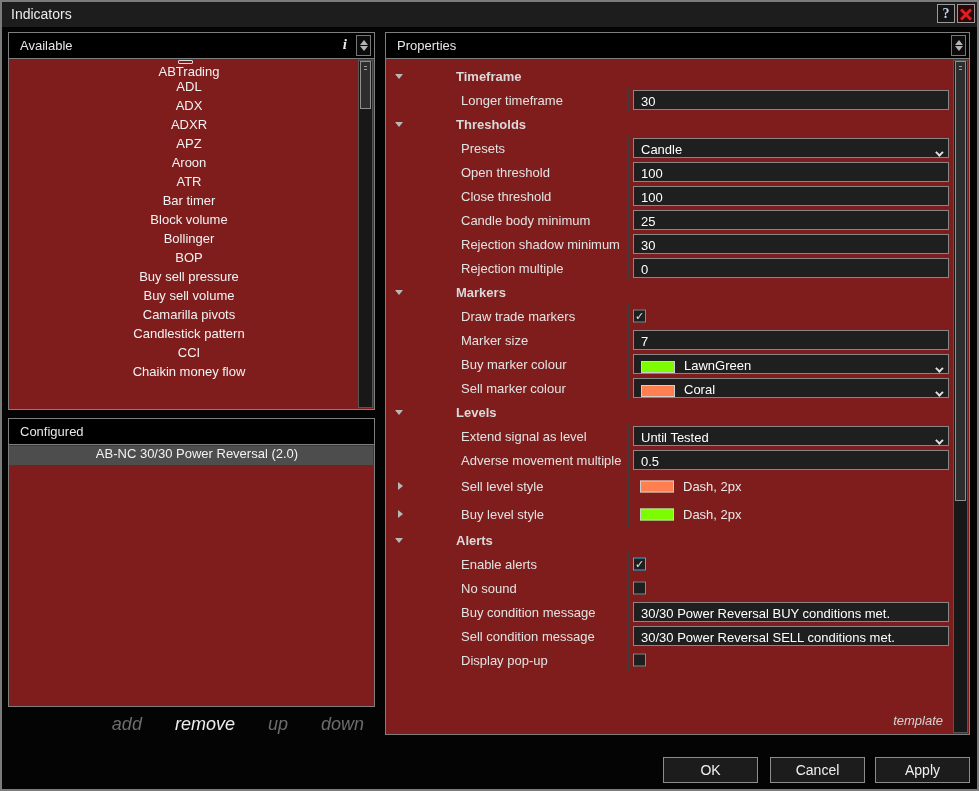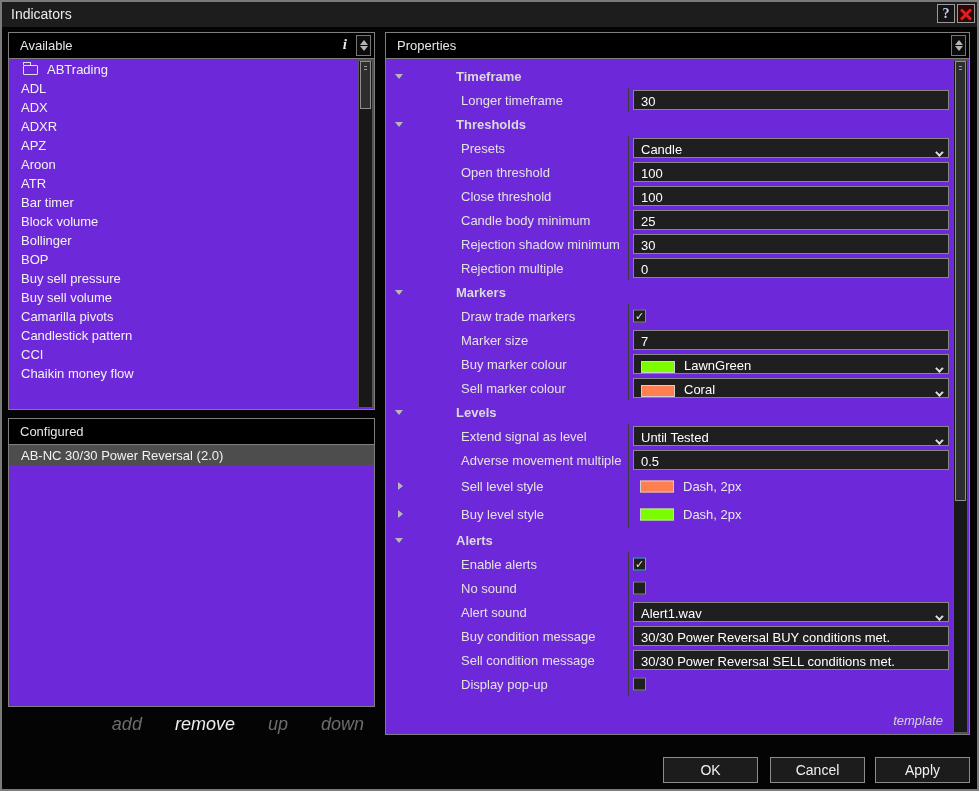--- a/index.html
+++ b/index.html
@@ -16,35 +16,35 @@
   .winbtn{position:absolute;top:2px;width:18px;height:19px;border:1px solid #9a9a9a;
     display:flex;align-items:center;justify-content:center;}
   .btn-help{left:935px;background:#141414;color:#c3d2f4;font-weight:bold;
     font-family:"Liberation Serif",serif;font-size:14px;}
   .btn-close{left:955px;background:#2e0808;}
   .xglyph{position:relative;width:12px;height:12px;}
   .xglyph::before,.xglyph::after{content:"";position:absolute;left:-1px;top:5px;width:14px;height:3px;background:#e11d1d;}
   .xglyph::before{transform:rotate(45deg);}
   .xglyph::after{transform:rotate(-45deg);}
   
-  .panel{position:absolute;background:#6d28d9;border:1px solid #7e7e7e;}
+  .panel{position:absolute;background:#7f1d1d;border:1px solid #7e7e7e;}
   #available-panel{left:6px;top:30px;width:367px;height:378px;}
   #configured-panel{left:6px;top:416px;width:367px;height:289px;}
   #properties-panel{left:383px;top:30px;width:585px;height:703px;}
   .panel-header{position:absolute;left:0;top:0;right:0;height:26px;border-bottom:1px solid #7e7e7e;background:#000;}
   .panel-header .htext{position:absolute;left:11px;top:5px;font-size:13px;color:#e6e6e6;}
   .info-icon{position:absolute;right:27px;top:3px;font-family:"Liberation Serif",serif;
     font-style:italic;font-weight:bold;font-size:15px;color:#e8e8e8;}
   .hdr-spinner{position:absolute;right:3px;top:2px;width:15px;height:21px;border:1px solid #777;
     background:#0c0c0c;display:flex;flex-direction:column;align-items:center;justify-content:space-between;padding:4px 0;}
   .tri-up-s{width:0;height:0;border-left:4px solid transparent;border-right:4px solid transparent;border-bottom:5px solid #b5b5b5;}
   .tri-dn-s{width:0;height:0;border-left:4px solid transparent;border-right:4px solid transparent;border-top:5px solid #b5b5b5;}
   
   .listwrap{position:absolute;left:0;top:27px;right:17px;bottom:1px;overflow:hidden;}
-  .list-item{height:19px;display:flex;align-items:center;padding-left:12px;font-size:13px;color:#f2f2f2;white-space:nowrap;}
+  .list-item{height:19px;display:flex;align-items:center;padding-left:12px;font-size:13px;color:#f2f2f2;white-space:nowrap;flex-direction:column;}
   .list-item.selected{background:#4d4d4d;}
   .folder-icon{position:relative;width:15px;height:10px;border:1px solid #dcdcdc;border-radius:1px;margin:0 9px 0 2px;}
   .folder-icon::before{content:"";position:absolute;left:-1px;top:-4px;width:6px;height:2px;border:1px solid #dcdcdc;border-bottom:none;}
   .vscroll{position:absolute;right:1px;top:27px;bottom:1px;width:15px;background:#181818;border:1px solid #555;}
   .vthumb{position:absolute;left:1px;right:1px;top:0;background:#2e2e2e;border:1px solid #8f8f8f;}
   .vthumb::before{content:"";position:absolute;top:4px;left:3px;right:3px;height:1px;background:#9d9d9d;box-shadow:0 3px 0 #9d9d9d;}
   
   #list-links{position:absolute;left:6px;top:712px;width:367px;display:flex;justify-content:flex-end;
     gap:33px;padding-right:11px;font-size:18px;font-style:italic;color:#6d6d6d;}
   #list-links .enabled{color:#ededed;}
@@ -305,27 +305,20 @@
         </div>
         <div class="prop-row">
           <span class="row-label">Enable alerts</span>
           <div class="field checkbox checked focused"></div>
         </div>
         <div class="prop-row">
           <span class="row-label">No sound</span>
           <div class="field checkbox"></div>
         </div>
         <div class="prop-row">
-          <span class="row-label">Alert sound</span>
-          <div class="field select-box">
-            <span class="field-text">Alert1.wav</span>
-            <span class="chev"></span>
-          </div>
-        </div>
-        <div class="prop-row">
           <span class="row-label">Buy condition message</span>
           <div class="field input-box">
             <span class="field-text">30/30 Power Reversal BUY conditions met.</span>
           </div>
         </div>
         <div class="prop-row">
           <span class="row-label">Sell condition message</span>
           <div class="field input-box">
             <span class="field-text">30/30 Power Reversal SELL conditions met.</span>
           </div>

